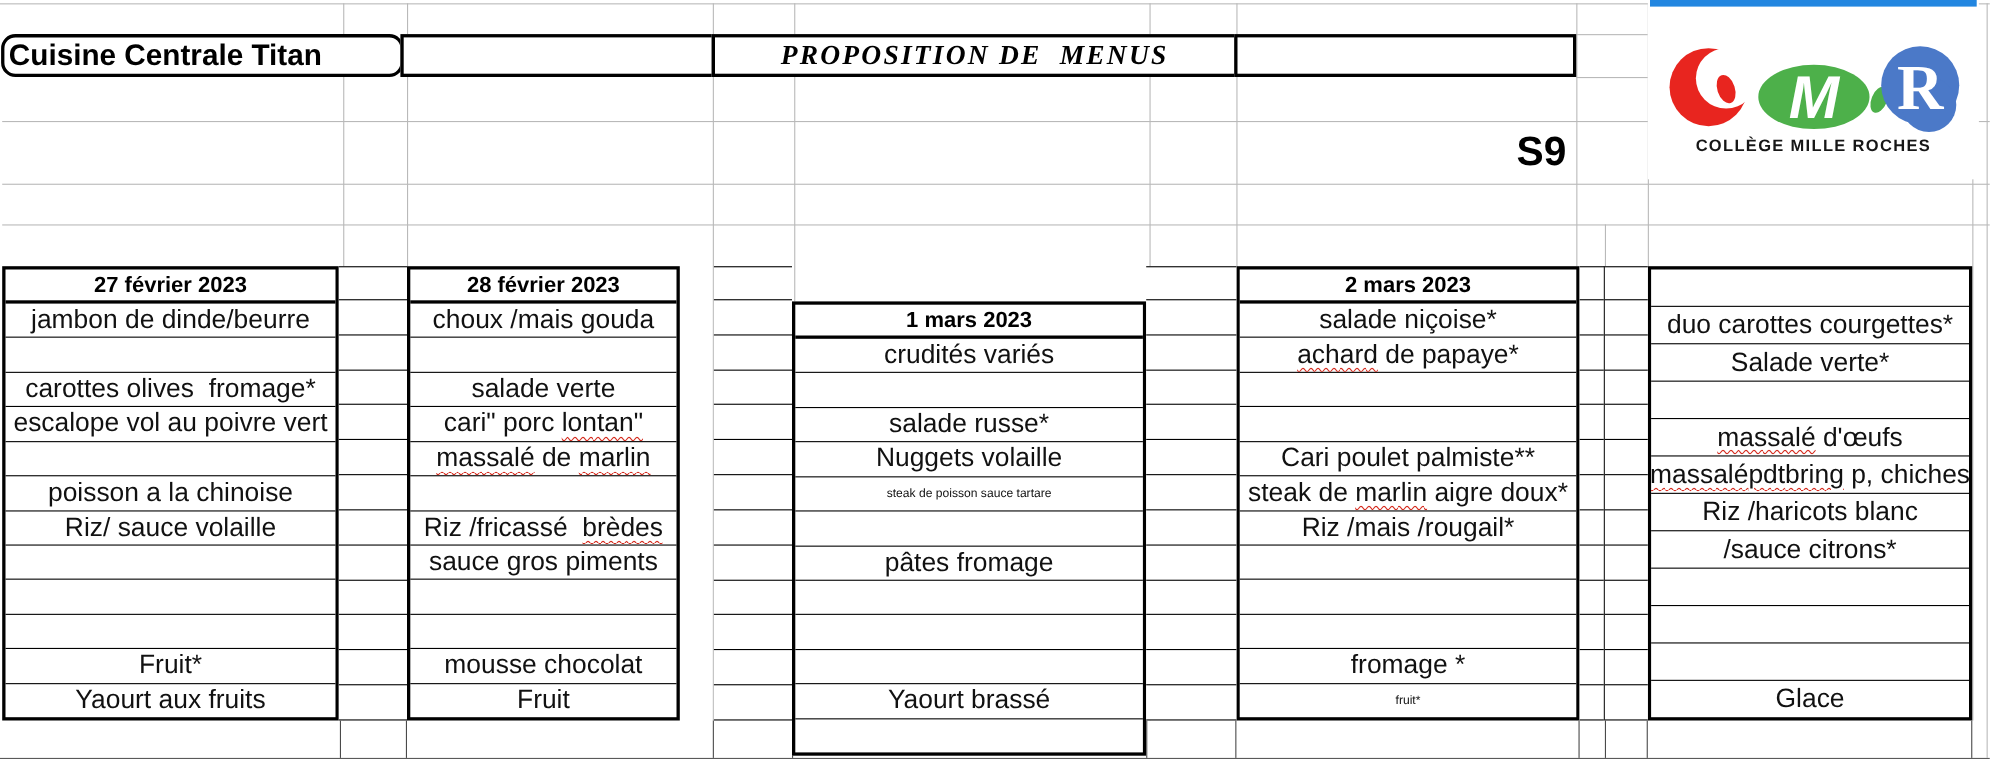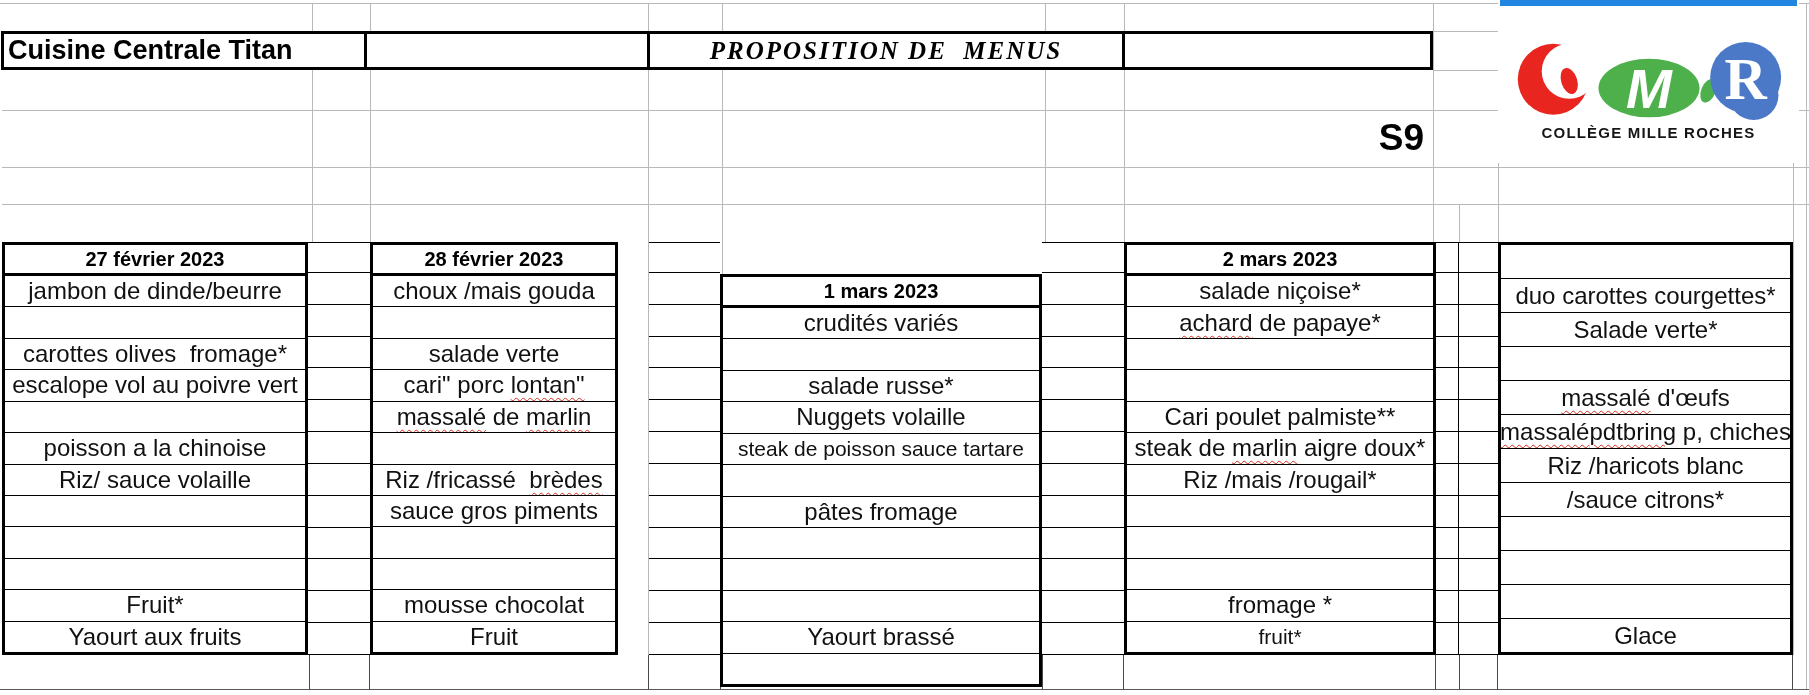--- a/index.html
+++ b/index.html
@@ -44,21 +44,21 @@
   .thead{
     height:28px;flex:0 0 28px;border-bottom:3px solid #000;display:flex;align-items:center;
     justify-content:center;font-size:20px;font-weight:bold;color:#000;
   }
   .tbody{flex:1;display:flex;flex-direction:column;}
   .trow{
     flex:1;border-bottom:1px solid #000;display:flex;align-items:center;justify-content:center;
     font-size:24px;color:#111;white-space:pre;overflow:hidden;
   }
   .trow:last-child{border-bottom:none;}
-  .trow.small{font-size:21px;}
+  .trow.small{font-size:11px;}
   .sq{text-decoration-line:underline;text-decoration-style:wavy;text-decoration-color:#d52b1e;
       text-decoration-thickness:1px;text-underline-offset:4px;}
   
   .gcol{
     position:absolute;top:242px;height:413px;background:#fff;border-top:1px solid #000;
     box-sizing:border-box;z-index:2;display:flex;flex-direction:column;
   }
   .gcol.divider{border-right:1px solid #000;}
   .ghead{height:29px;flex:0 0 29px;border-bottom:1px solid #000;}
   .grow{flex:1;border-bottom:1px solid #000;}
@@ -92,21 +92,21 @@
   <div class="vline-dark" style="left:369px;top:655px;height:34px;"></div>
   <div class="vline-dark" style="left:648px;top:655px;height:34px;"></div>
   <div class="vline-dark" style="left:720px;top:655px;height:34px;"></div>
   <div class="vline-dark" style="left:1042px;top:655px;height:34px;"></div>
   <div class="vline-dark" style="left:1123px;top:655px;height:34px;"></div>
   <div class="vline-dark" style="left:1435px;top:655px;height:34px;"></div>
   <div class="vline-dark" style="left:1459px;top:655px;height:34px;"></div>
   <div class="vline-dark" style="left:1497px;top:655px;height:34px;"></div>
   <div class="vline-dark" style="left:1792px;top:655px;height:34px;"></div>
 
-  <div class="band-box" style="left:1px;width:366px;">
+  <div class="band-box" style="left:1px;width:366px;border-radius:13px;">
     <span class="org-title">Cuisine Centrale Titan</span>
   </div>
   <div class="band-box" style="left:364px;width:286px;"></div>
   <div class="band-box" style="left:647px;width:478px;">
     <span class="prop-title">PROPOSITION DE  MENUS</span>
   </div>
   <div class="band-box" style="left:1122px;width:311px;"></div>
 
   <div class="week-cell">
     <span>S9</span>

